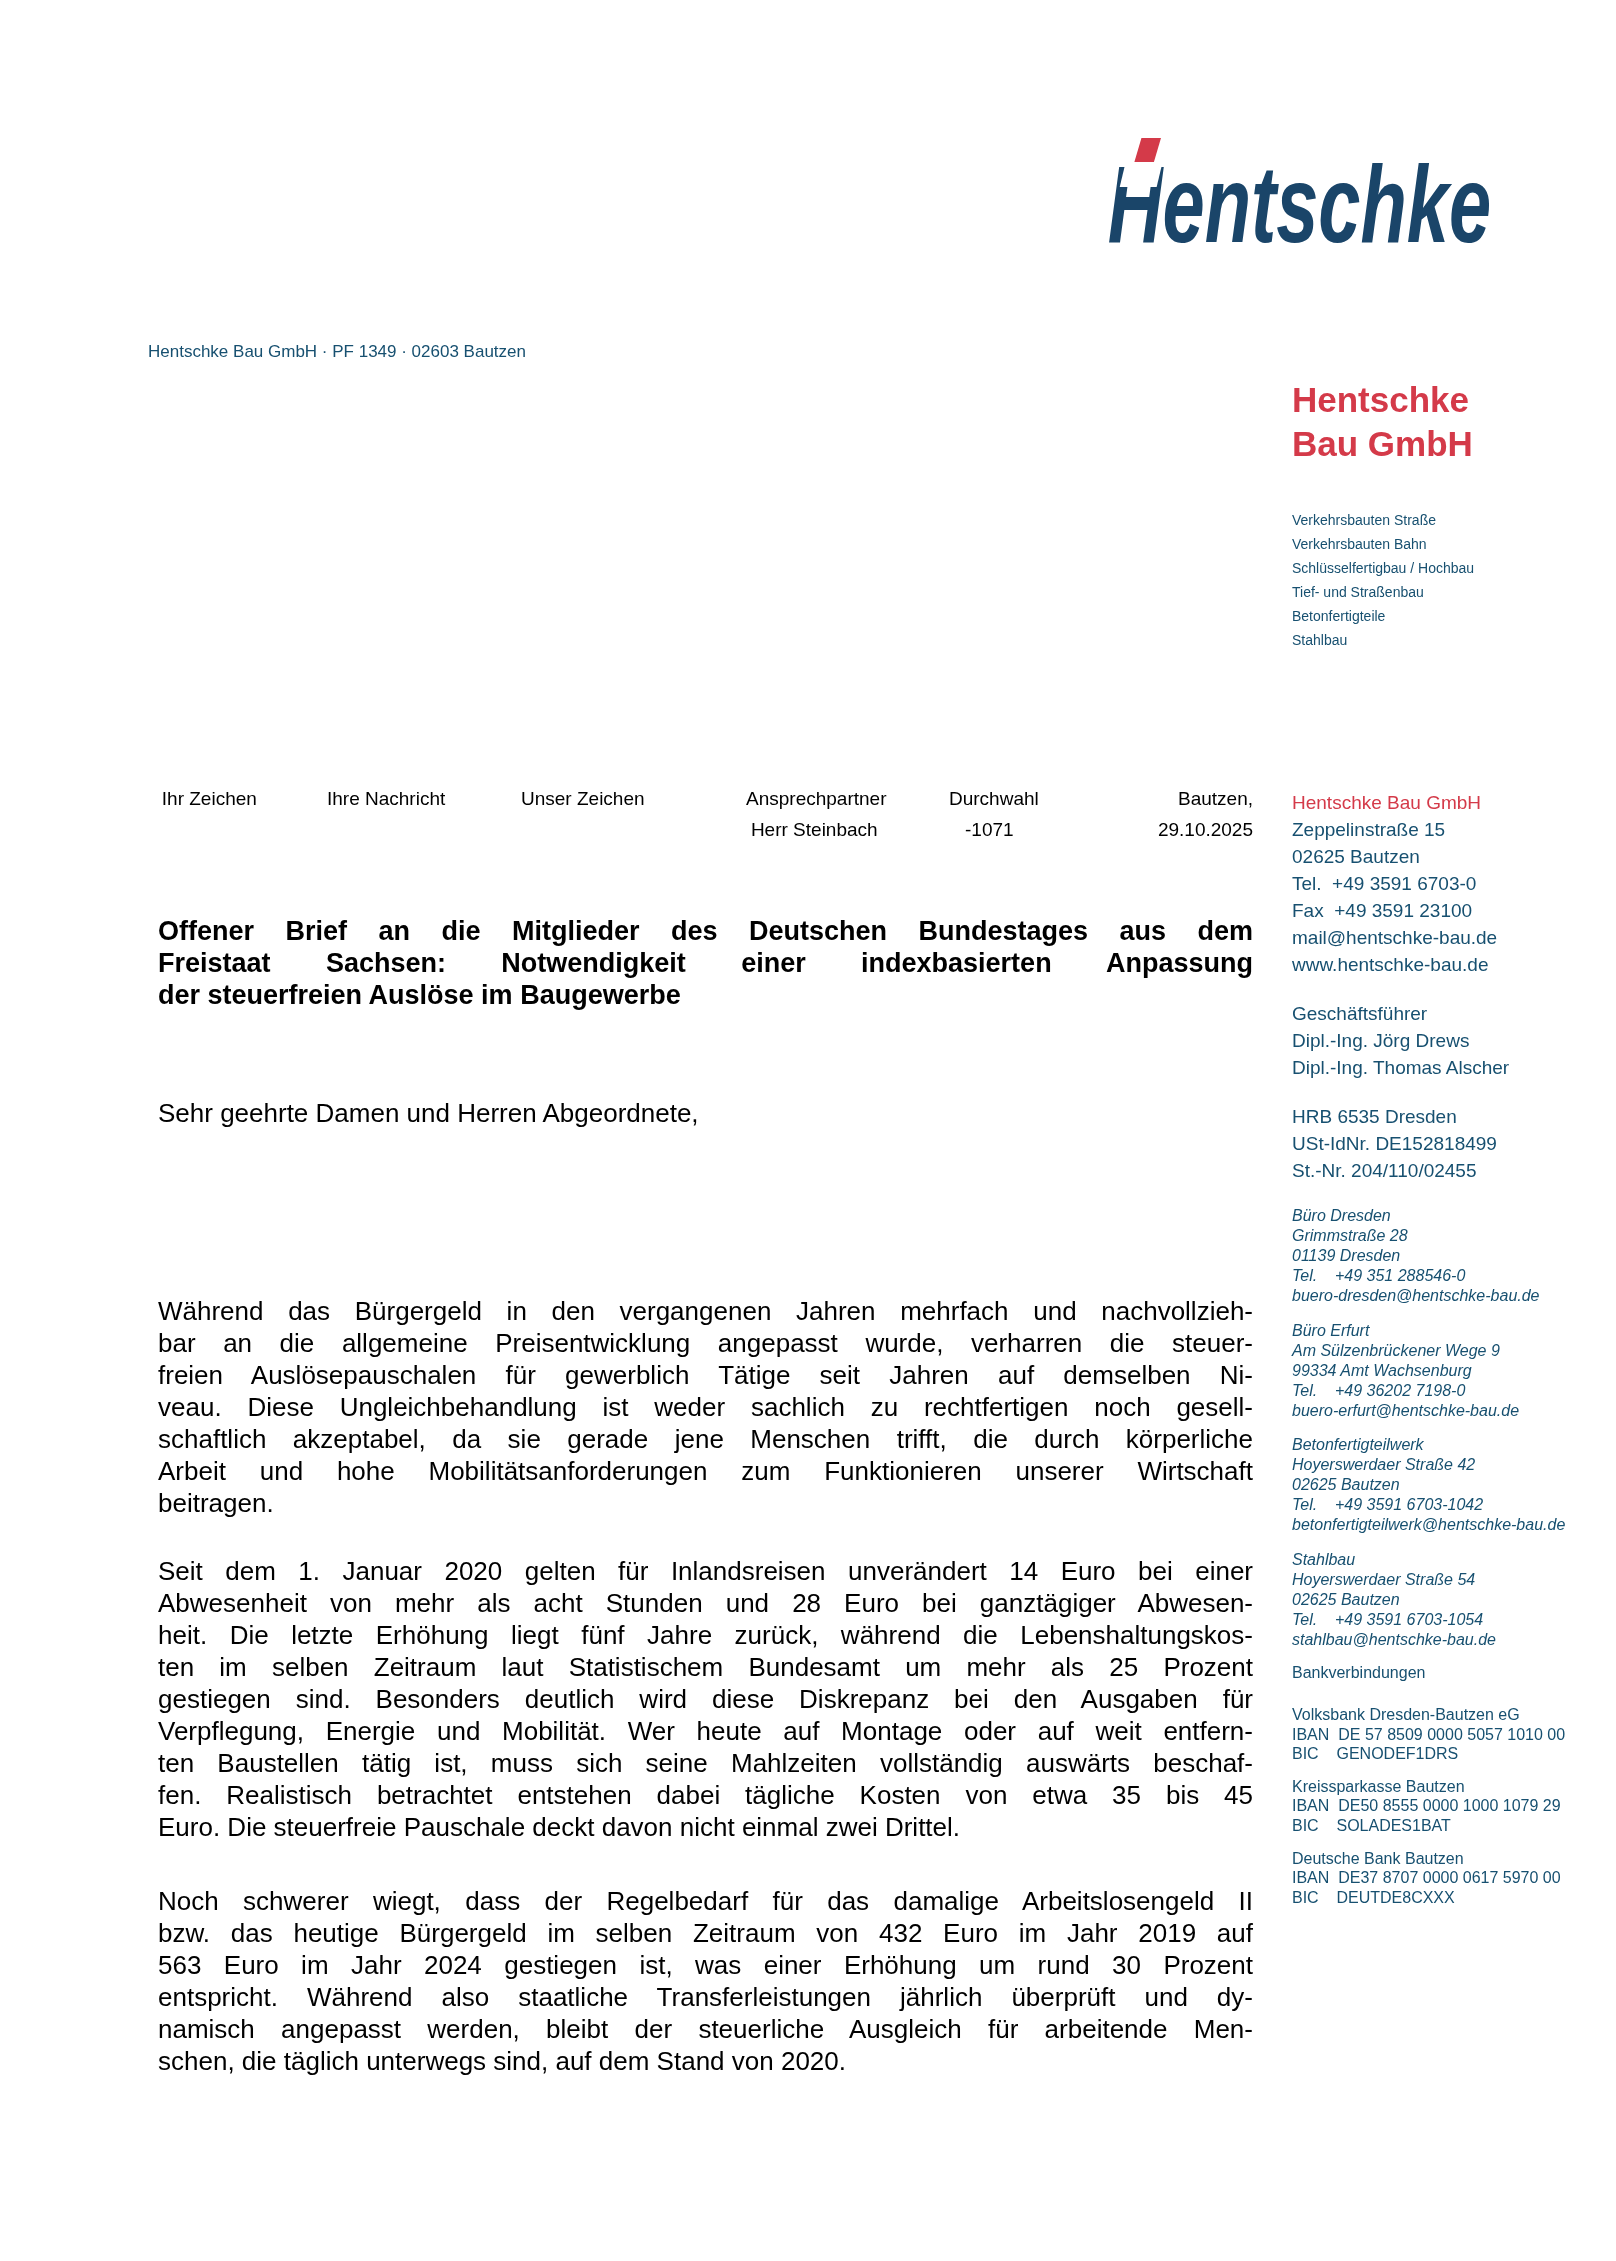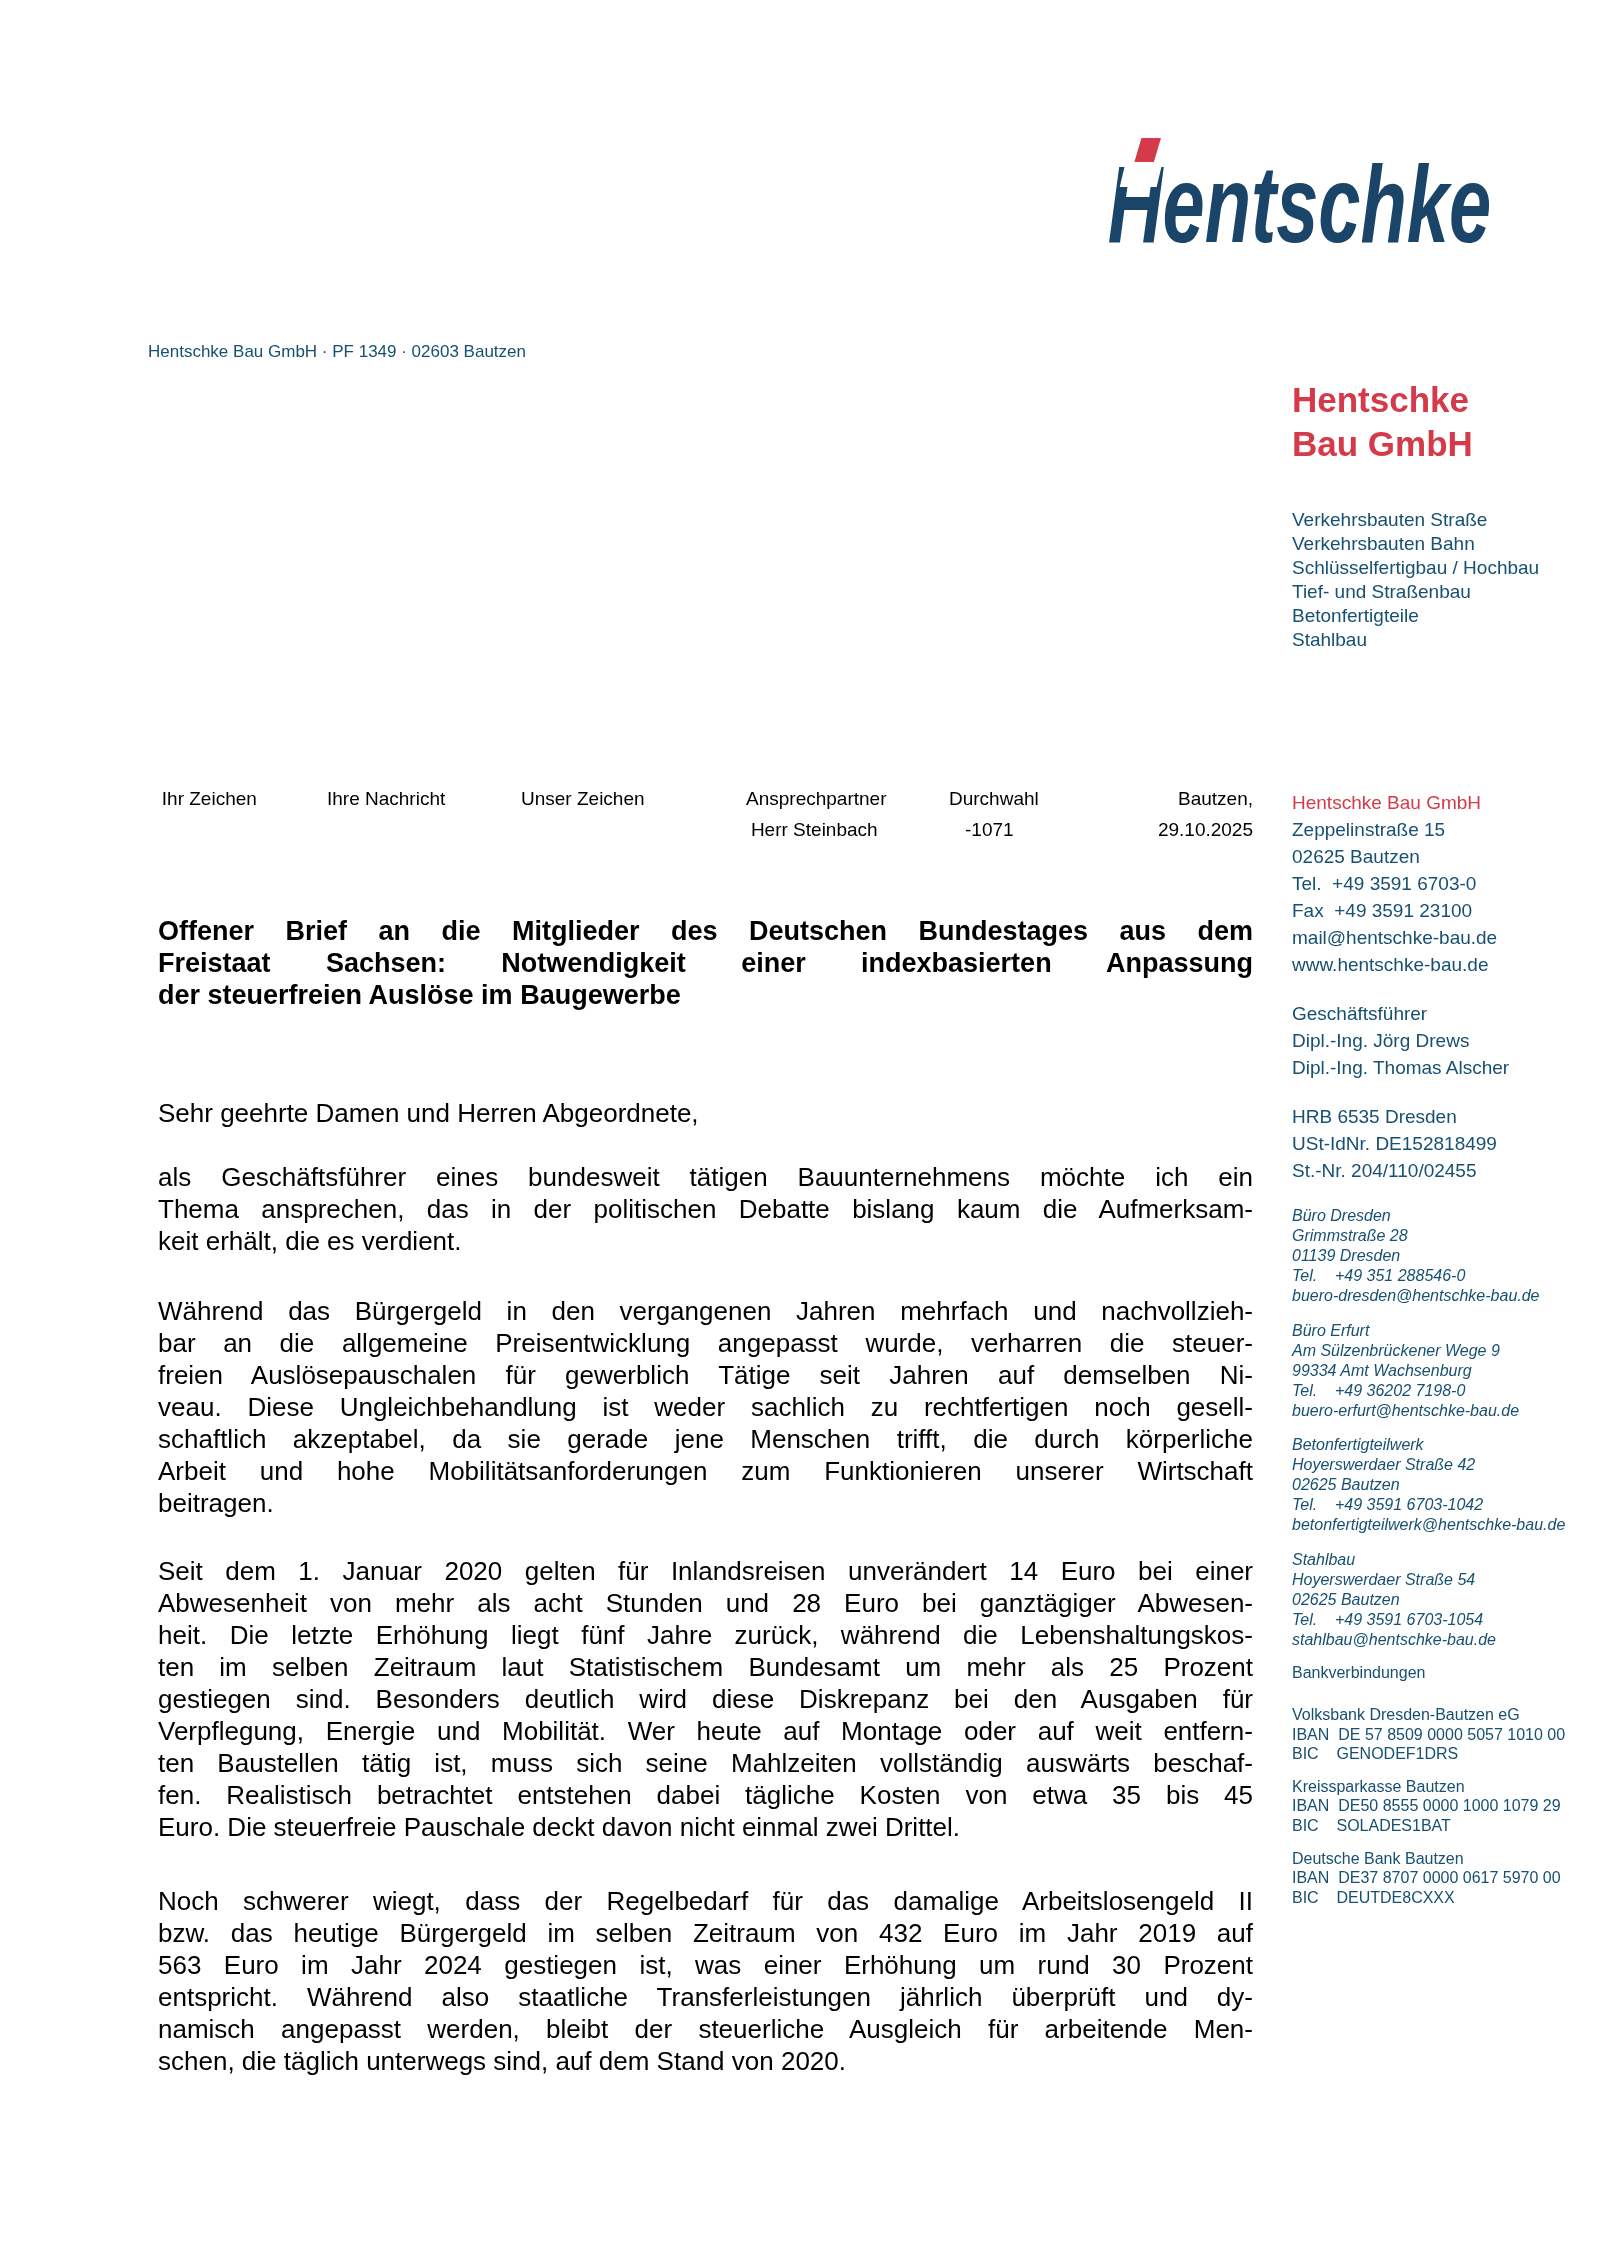--- a/index.html
+++ b/index.html
@@ -25,21 +25,21 @@
   .subject{position:absolute;left:158px;top:915px;width:1095px;font-size:27px;font-weight:bold;line-height:32px;}
   .bodytext{position:absolute;left:158px;width:1095px;font-size:26px;line-height:32px;}
   .salutation{top:1097px;}
   .para1{top:1161px;} .para2{top:1295px;} .para3{top:1555px;} .para4{top:1885px;}
   .jl{text-align:justify;text-align-last:justify;white-space:nowrap;}
   .jl.last{text-align-last:left;}
 
   
   .sidebar{position:absolute;left:1292px;top:378px;width:310px;color:var(--side-blue);}
   .side-h1{font-size:35px;font-weight:bold;line-height:44px;color:var(--brand-red);white-space:pre;}
-  .services{margin-top:42px;font-size:19px;line-height:24px;white-space:pre;}
+  .services{margin-top:42px;font-size:14px;line-height:24px;white-space:pre;}
   .contact{margin-top:137px;font-size:19px;line-height:27px;}
   .side-red{color:var(--brand-red);}
   .contact .lines,.management,.registry{white-space:pre;}
   .management{margin-top:22px;font-size:19px;line-height:27px;}
   .registry{margin-top:22px;font-size:19px;line-height:27px;}
   .offices{margin-top:22px;font-style:italic;}
   .office{font-size:16px;line-height:20px;white-space:pre;}
   .office + .office{margin-top:14.7px;}
   .bank-heading{margin-top:13px;font-size:16px;line-height:20px;}
   .banks{margin-top:22px;}
@@ -83,25 +83,20 @@
     </div>
   </div>
 
   <div class="subject">
       <div class="jl">Offener Brief an die Mitglieder des Deutschen Bundestages aus dem</div>
       <div class="jl">Freistaat Sachsen: Notwendigkeit einer indexbasierten Anpassung</div>
       <div class="jl last">der steuerfreien Auslöse im Baugewerbe</div>
     </div>
 
   <div class="bodytext salutation">Sehr geehrte Damen und Herren Abgeordnete,</div>
-  <div class="bodytext para1">
-      <div class="jl">als Geschäftsführer eines bundesweit tätigen Bauunternehmens möchte ich ein</div>
-      <div class="jl">Thema ansprechen, das in der politischen Debatte bislang kaum die Aufmerksam-</div>
-      <div class="jl last">keit erhält, die es verdient.</div>
-    </div>
   <div class="bodytext para2">
       <div class="jl">Während das Bürgergeld in den vergangenen Jahren mehrfach und nachvollzieh-</div>
       <div class="jl">bar an die allgemeine Preisentwicklung angepasst wurde, verharren die steuer-</div>
       <div class="jl">freien Auslösepauschalen für gewerblich Tätige seit Jahren auf demselben Ni-</div>
       <div class="jl">veau. Diese Ungleichbehandlung ist weder sachlich zu rechtfertigen noch gesell-</div>
       <div class="jl">schaftlich akzeptabel, da sie gerade jene Menschen trifft, die durch körperliche</div>
       <div class="jl">Arbeit und hohe Mobilitätsanforderungen zum Funktionieren unserer Wirtschaft</div>
       <div class="jl last">beitragen.</div>
     </div>
   <div class="bodytext para3">

